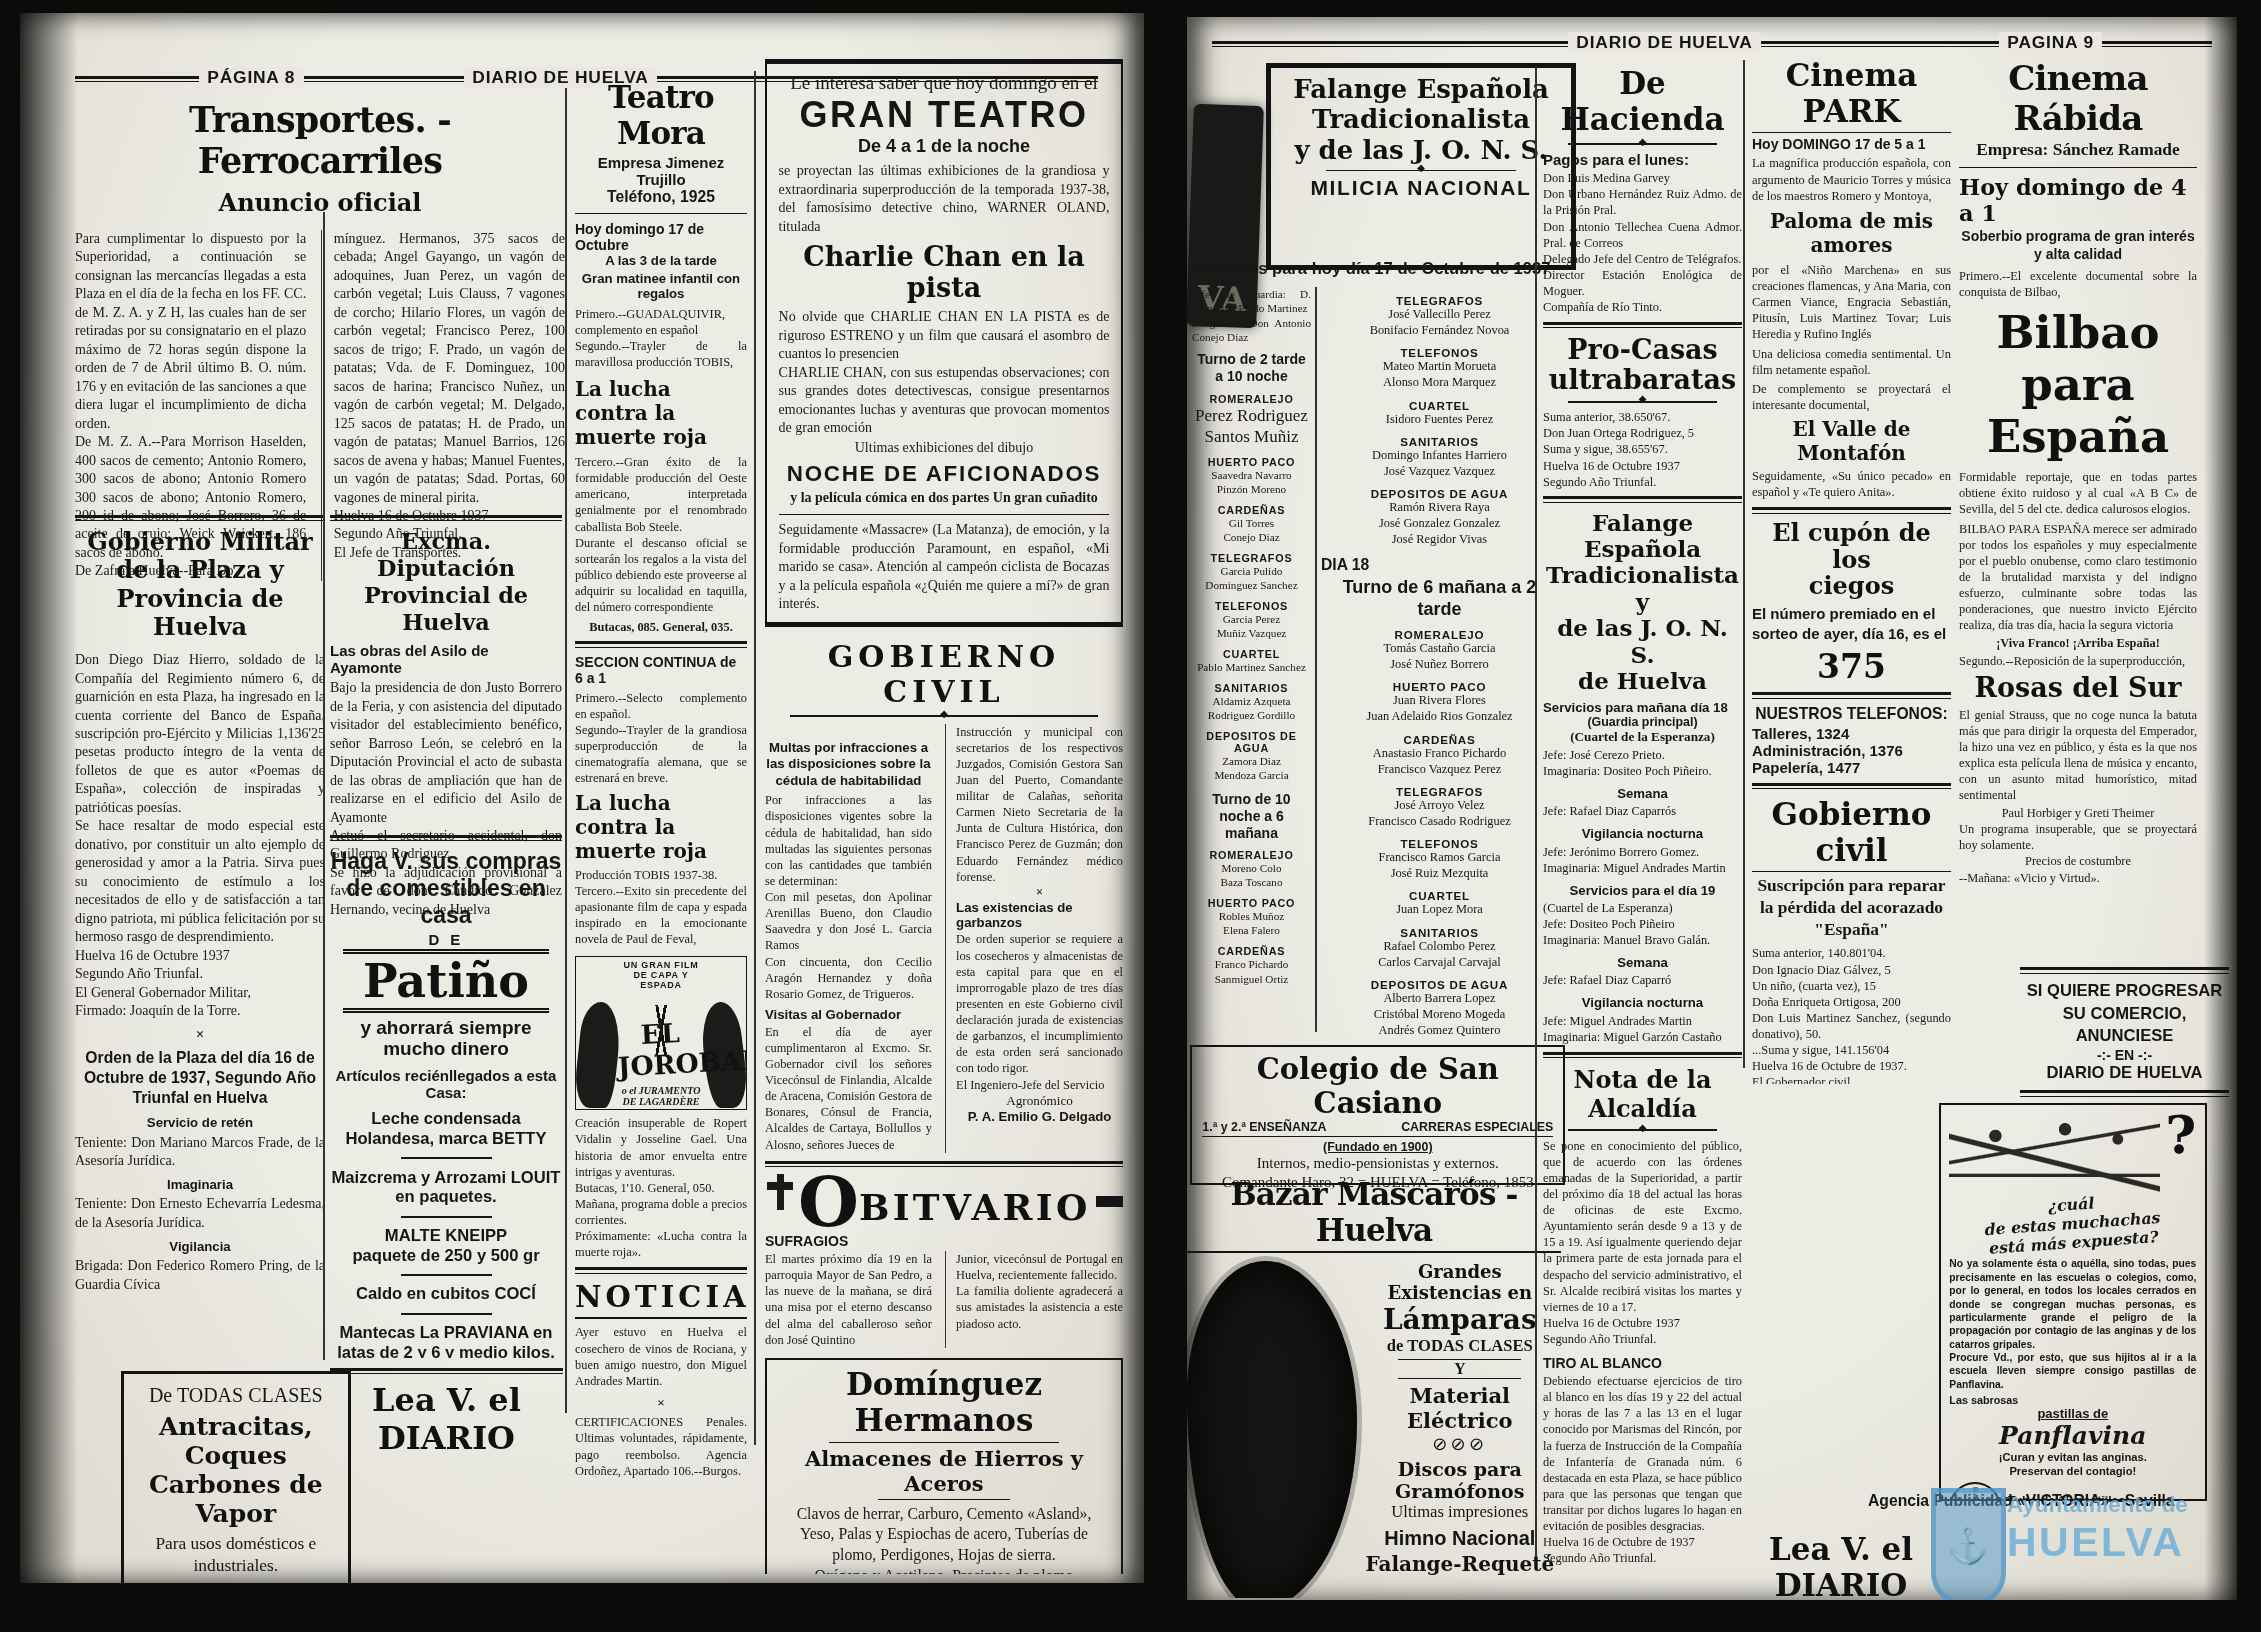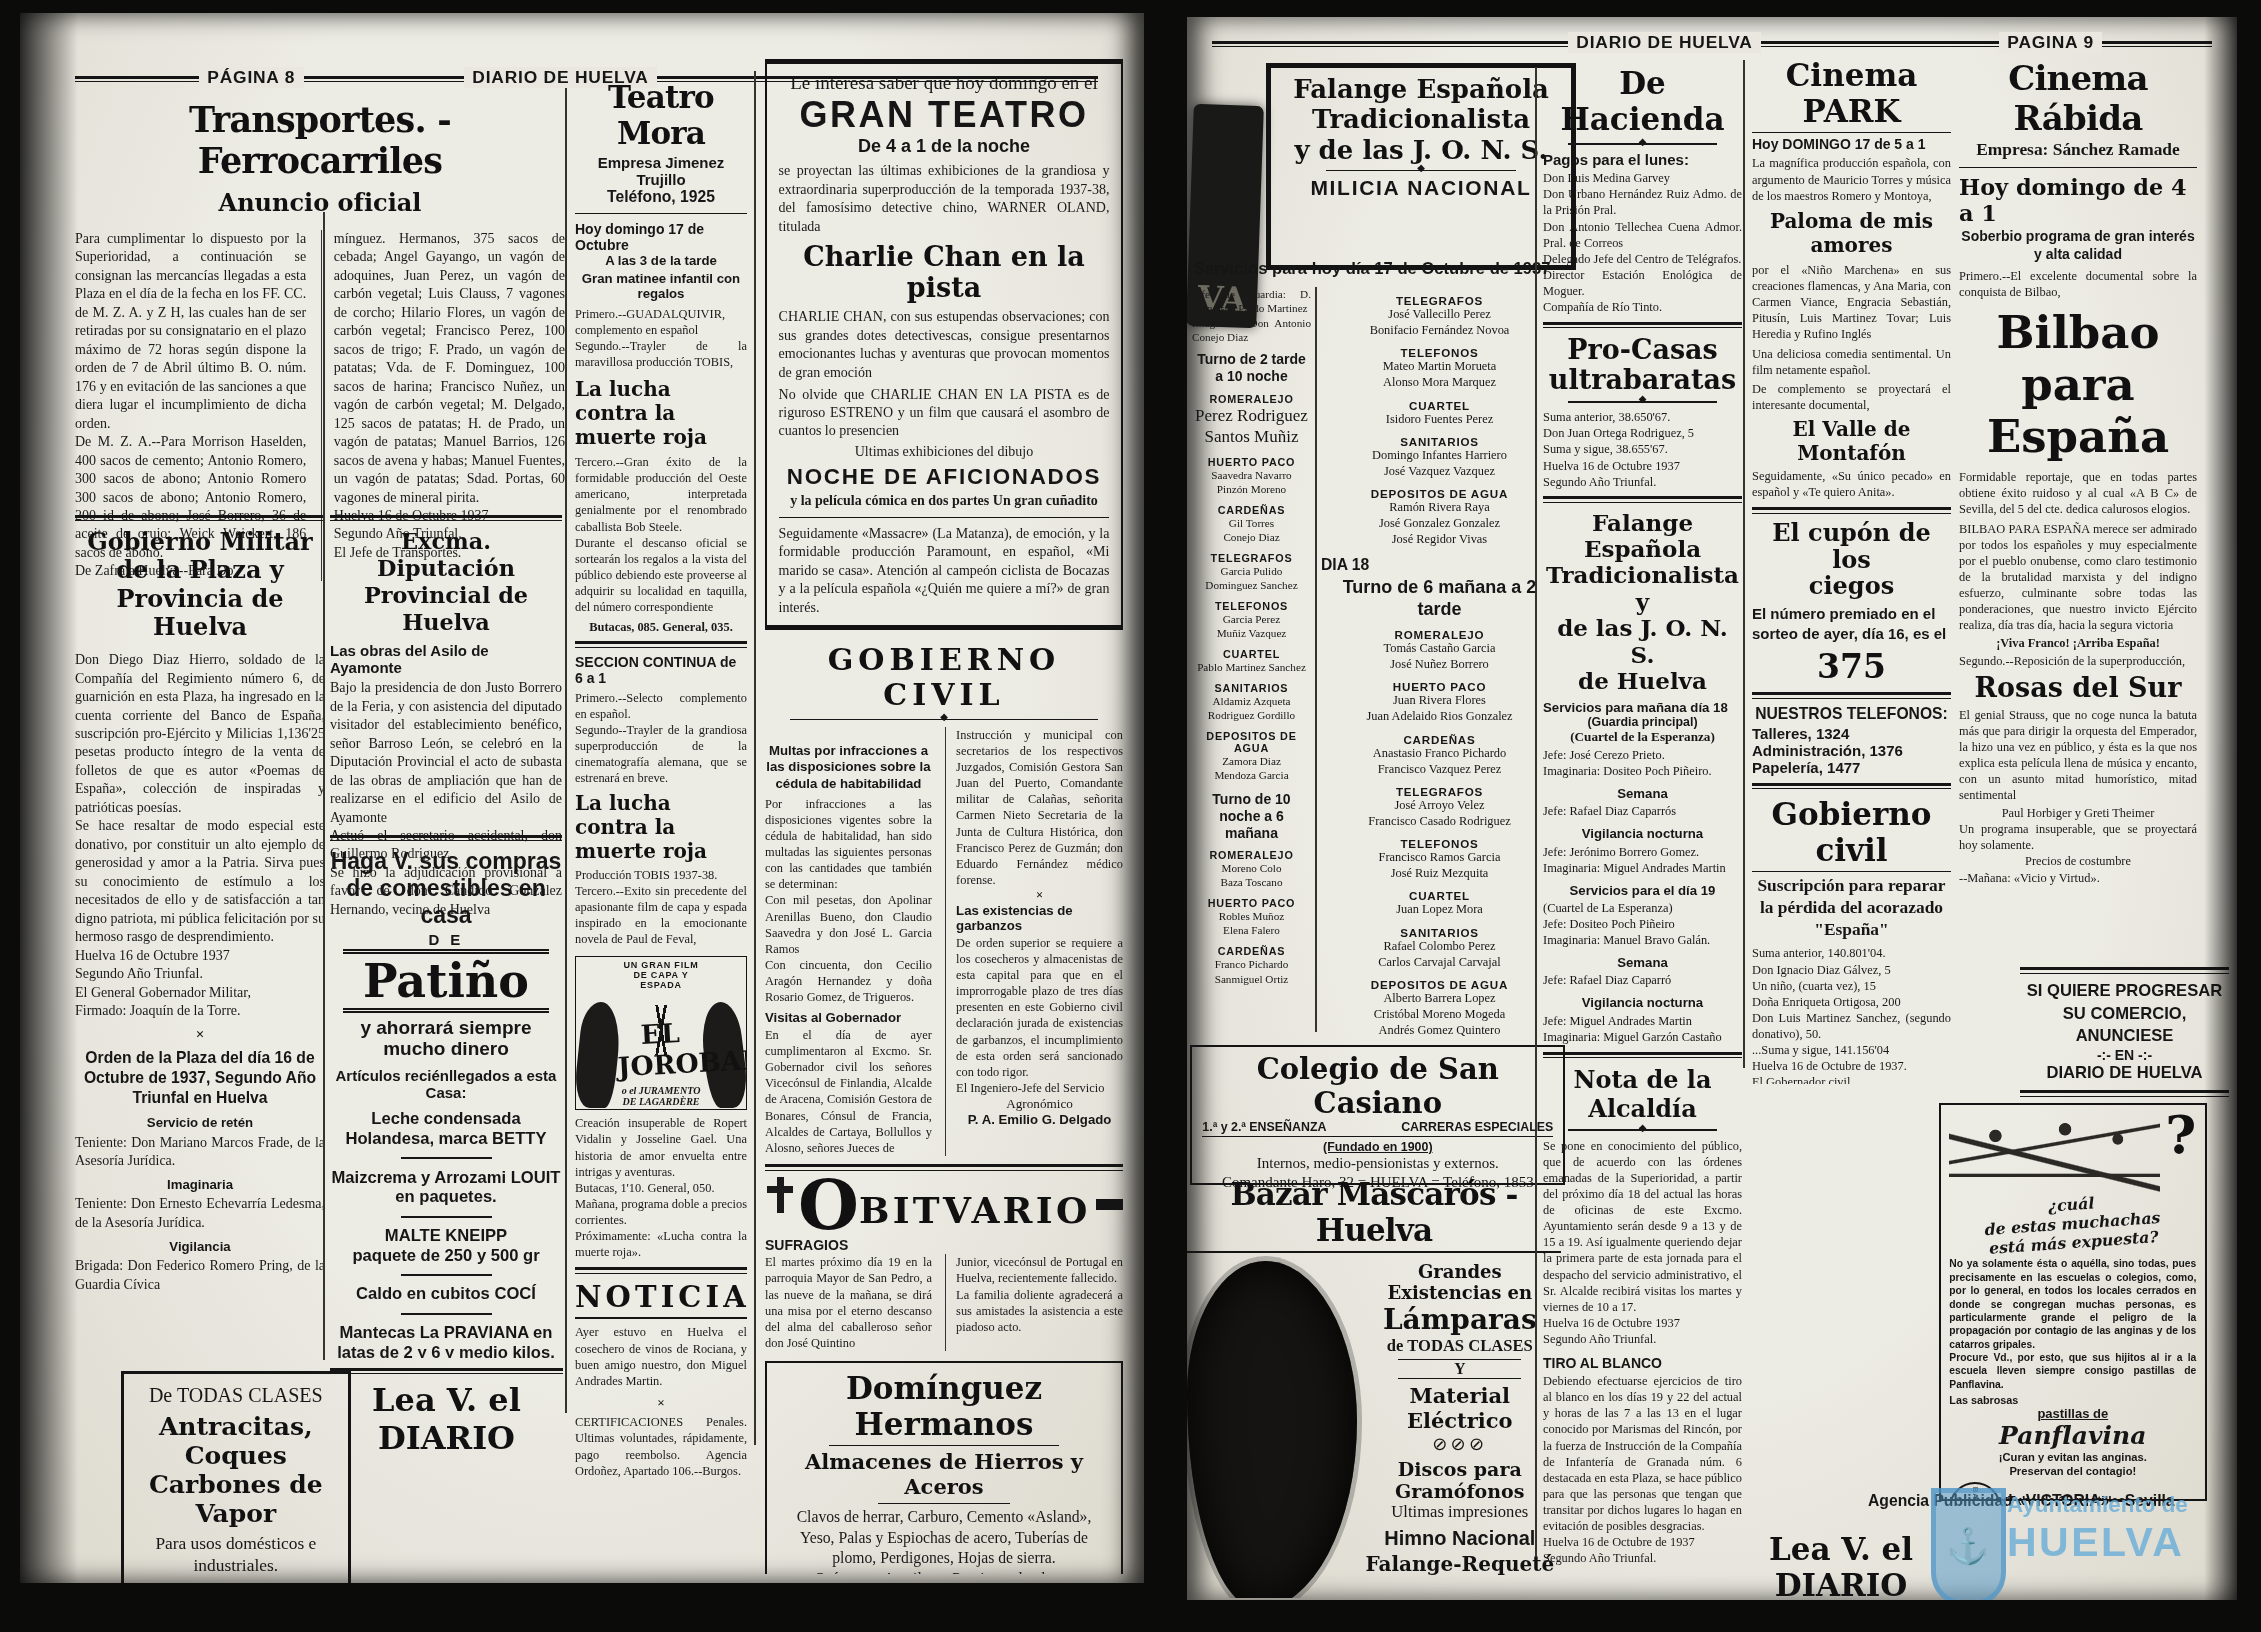--- a/index.html
+++ b/index.html
@@ -223,22 +223,22 @@
     </section>
 
     <section class="abs" style="left:745px;top:46px;width:358px;height:1515px;overflow:hidden;">
 
       <div style="border:2.5px solid #121212;border-top-width:5.8px;border-bottom-width:5.8px;padding:8.3px 11.6px;">
         <div class="c" style="font-size:19px;">Le interesa saber que hoy domingo en el</div>
         <div class="sans b c" style="font-size:36px;letter-spacing:2.5px;">GRAN TEATRO</div>
         <div class="sans b c" style="font-size:18px;">De 4 a 1 de la noche</div>
         <div class="bt" style="margin-top:5px;">se proyectan las últimas exhibiciones de la grandiosa y extraordinaria superproducción de la temporada 1937-38, del famosísimo detective chino, WARNER OLAND, titulada</div>
         <div class="ds c" style="font-size:27px;margin:5px 0;">Charlie Chan en la pista</div>
+        <div class="bt" style="margin-top:3.3px;">No olvide que CHARLIE CHAN EN LA PISTA es de riguroso ESTRENO y un film que causará el asombro de cuantos lo presencien</div>
         <div class="bt">CHARLIE CHAN, con sus estupendas observaciones; con sus grandes dotes detectivescas, consigue presentarnos emocionantes luchas y aventuras que provocan momentos de gran emoción</div>
-        <div class="bt" style="margin-top:3.3px;">No olvide que CHARLIE CHAN EN LA PISTA es de riguroso ESTRENO y un film que causará el asombro de cuantos lo presencien</div>
         <div class="bt c" style="margin-top:1.7px;">Ultimas exhibiciones del dibujo</div>
         <div class="sans b c" style="font-size:22.4px;letter-spacing:1.7px;margin-top:3.3px;">NOCHE DE AFICIONADOS</div>
         <div class="bt c b" style="margin-top:1.7px;">y la película cómica en dos partes Un gran cuñadito</div>
         <div class="hr1"></div>
         <div class="bt">Seguidamente «Massacre» (La Matanza), de emoción, y la formidable producción Paramount, en español, «Mi marido se casa». Atención al campeón ciclista de Bocazas y a la película española «¿Quién me quiere a mí?» de gran interés.</div>
       </div>
 
       <div class="ds c" style="font-size:30px;letter-spacing:5px;margin-top:11.6px;">GOBIERNO  CIVIL</div>
       <div class="orn"></div>
       <div style="display:flex;gap:13.2px;margin-top:5px;">

